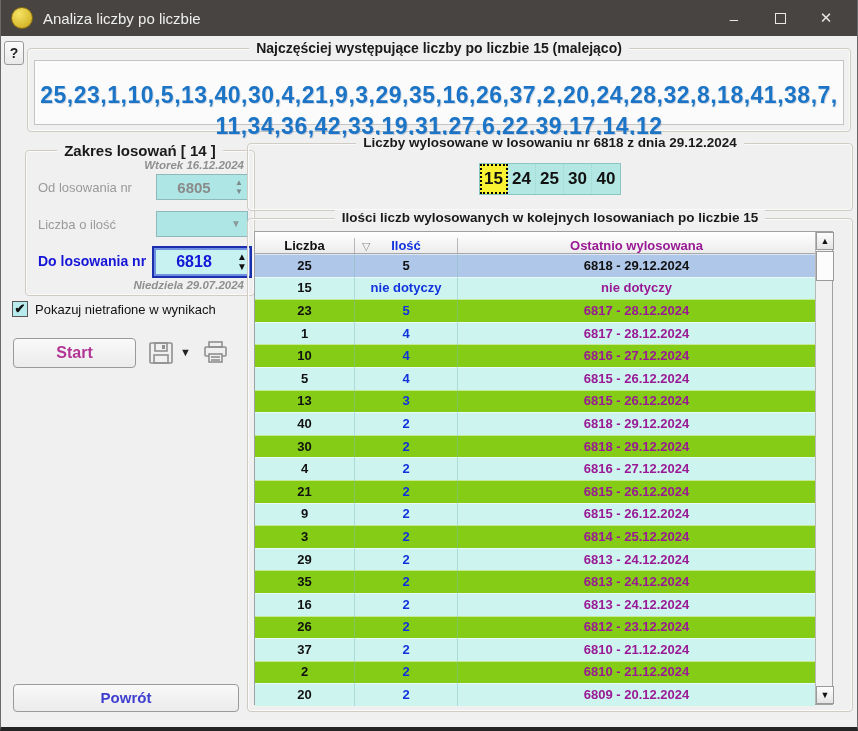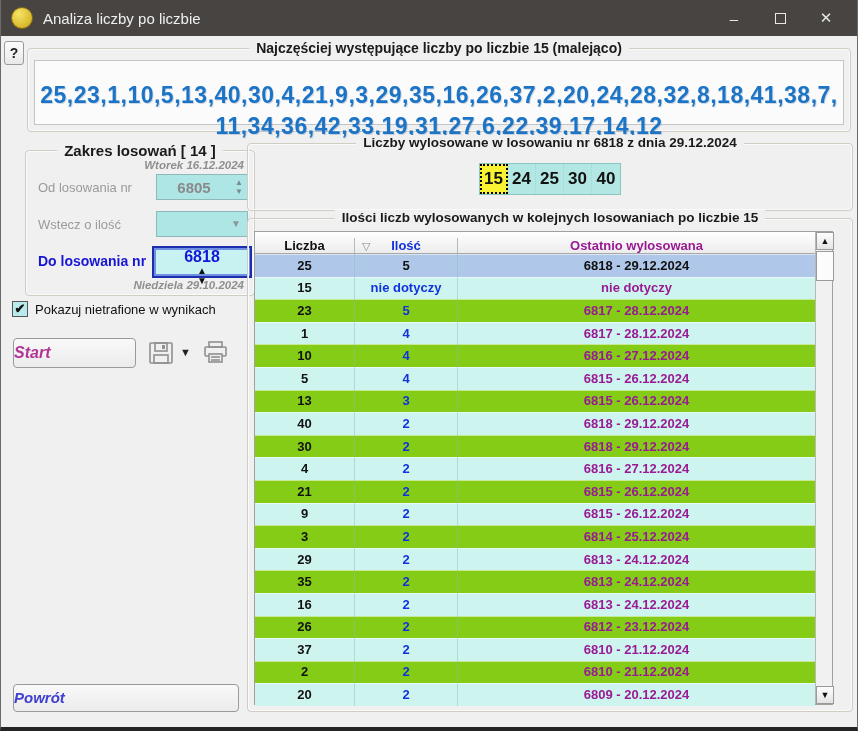--- a/index.html
+++ b/index.html
@@ -50,22 +50,22 @@
   #to-field .spin-value { color:#1515d8; font-size:16px; }
   #to-field .spin-arrows span { font-size:10px; color:#111; line-height:10px; }
   .combo-arrow { position:absolute; right:6px; top:6px; font-size:10px; color:#8a9a9a; }
   
   #chk-row { position:absolute; left:11px; top:301px; display:flex; align-items:center; }
   #checkbox { width:16px; height:16px; background:#b8ecec; border:1px solid #555;
     font-size:13px; line-height:14px; text-align:center; color:#111; font-weight:bold; }
   #chk-label { margin-left:7px; font-size:13px; color:#111; }
   
   .btn { position:absolute; background:linear-gradient(#f9f9f9,#ebebeb);
-    border:1px solid #9a9a9a; border-radius:4px; 
-    font-weight:bold; font-style:italic; }
+    border:1px solid #9a9a9a; border-radius:4px; text-align:center;
+    font-weight:bold; }
   #start-btn { left:12px; top:338px; width:123px; height:30px; line-height:28px;
     font-size:16px; color:#b23595; }
   #back-btn { left:12px; top:684px; width:226px; height:28px; line-height:26px;
     font-size:15px; color:#4040cf; }
   .tool-ic { position:absolute; color:#909090; }
   #save-ic { left:148px; top:342px; }
   #save-caret { left:179px; top:346px; font-size:11px; color:#222; }
   #print-ic { left:202px; top:341px; }
   
   #draw-box { left:246px; top:143px; width:606px; height:68px; }
@@ -142,35 +142,35 @@
 
     <div class="fld-lbl" style="top:29px;">Od losowania nr</div>
     <div class="spin-field" style="left:130px; top:23px; width:92px; height:26px;">
       <div class="spin-value">6805</div>
       <div class="spin-arrows">
         <span>▲</span>
         <span>▼</span>
       </div>
     </div>
 
-    <div class="fld-lbl" style="top:66px;">Wstecz o ilość</div>
+    <div class="fld-lbl" style="top:66px;">Liczba o ilość</div>
     <div class="spin-field" style="left:130px; top:60px; width:92px; height:26px;">
       <div class="spin-value"></div>
       <div class="combo-arrow">▼</div>
     </div>
 
     <div class="fld-lbl active" style="top:102px;">Do losowania nr</div>
-    <div class="spin-field" id="to-field" style="left:126px; top:95px; width:100px; height:32px;flex-direction:column;">
+    <div class="spin-field" id="to-field" style="left:126px; top:95px; width:100px; height:32px;">
       <div class="spin-value">6818</div>
       <div class="spin-arrows">
         <span>▲</span>
         <span>▼</span>
       </div>
     </div>
-    <div class="date-lbl" style="top:128px;">Niedziela 29.10.2024</div>
+    <div class="date-lbl" style="top:128px;">Niedziela 29.07.2024</div>
   </div>
 
   <div id="chk-row">
     <div id="checkbox">✔</div>
     <div id="chk-label">Pokazuj nietrafione w wynikach</div>
   </div>
 
   <div class="btn" id="start-btn">Start</div>
   <div class="tool-ic" id="save-ic">
     <svg width="24" height="22" viewBox="0 0 24 22" fill="none" stroke="#909090" stroke-width="1.6">

